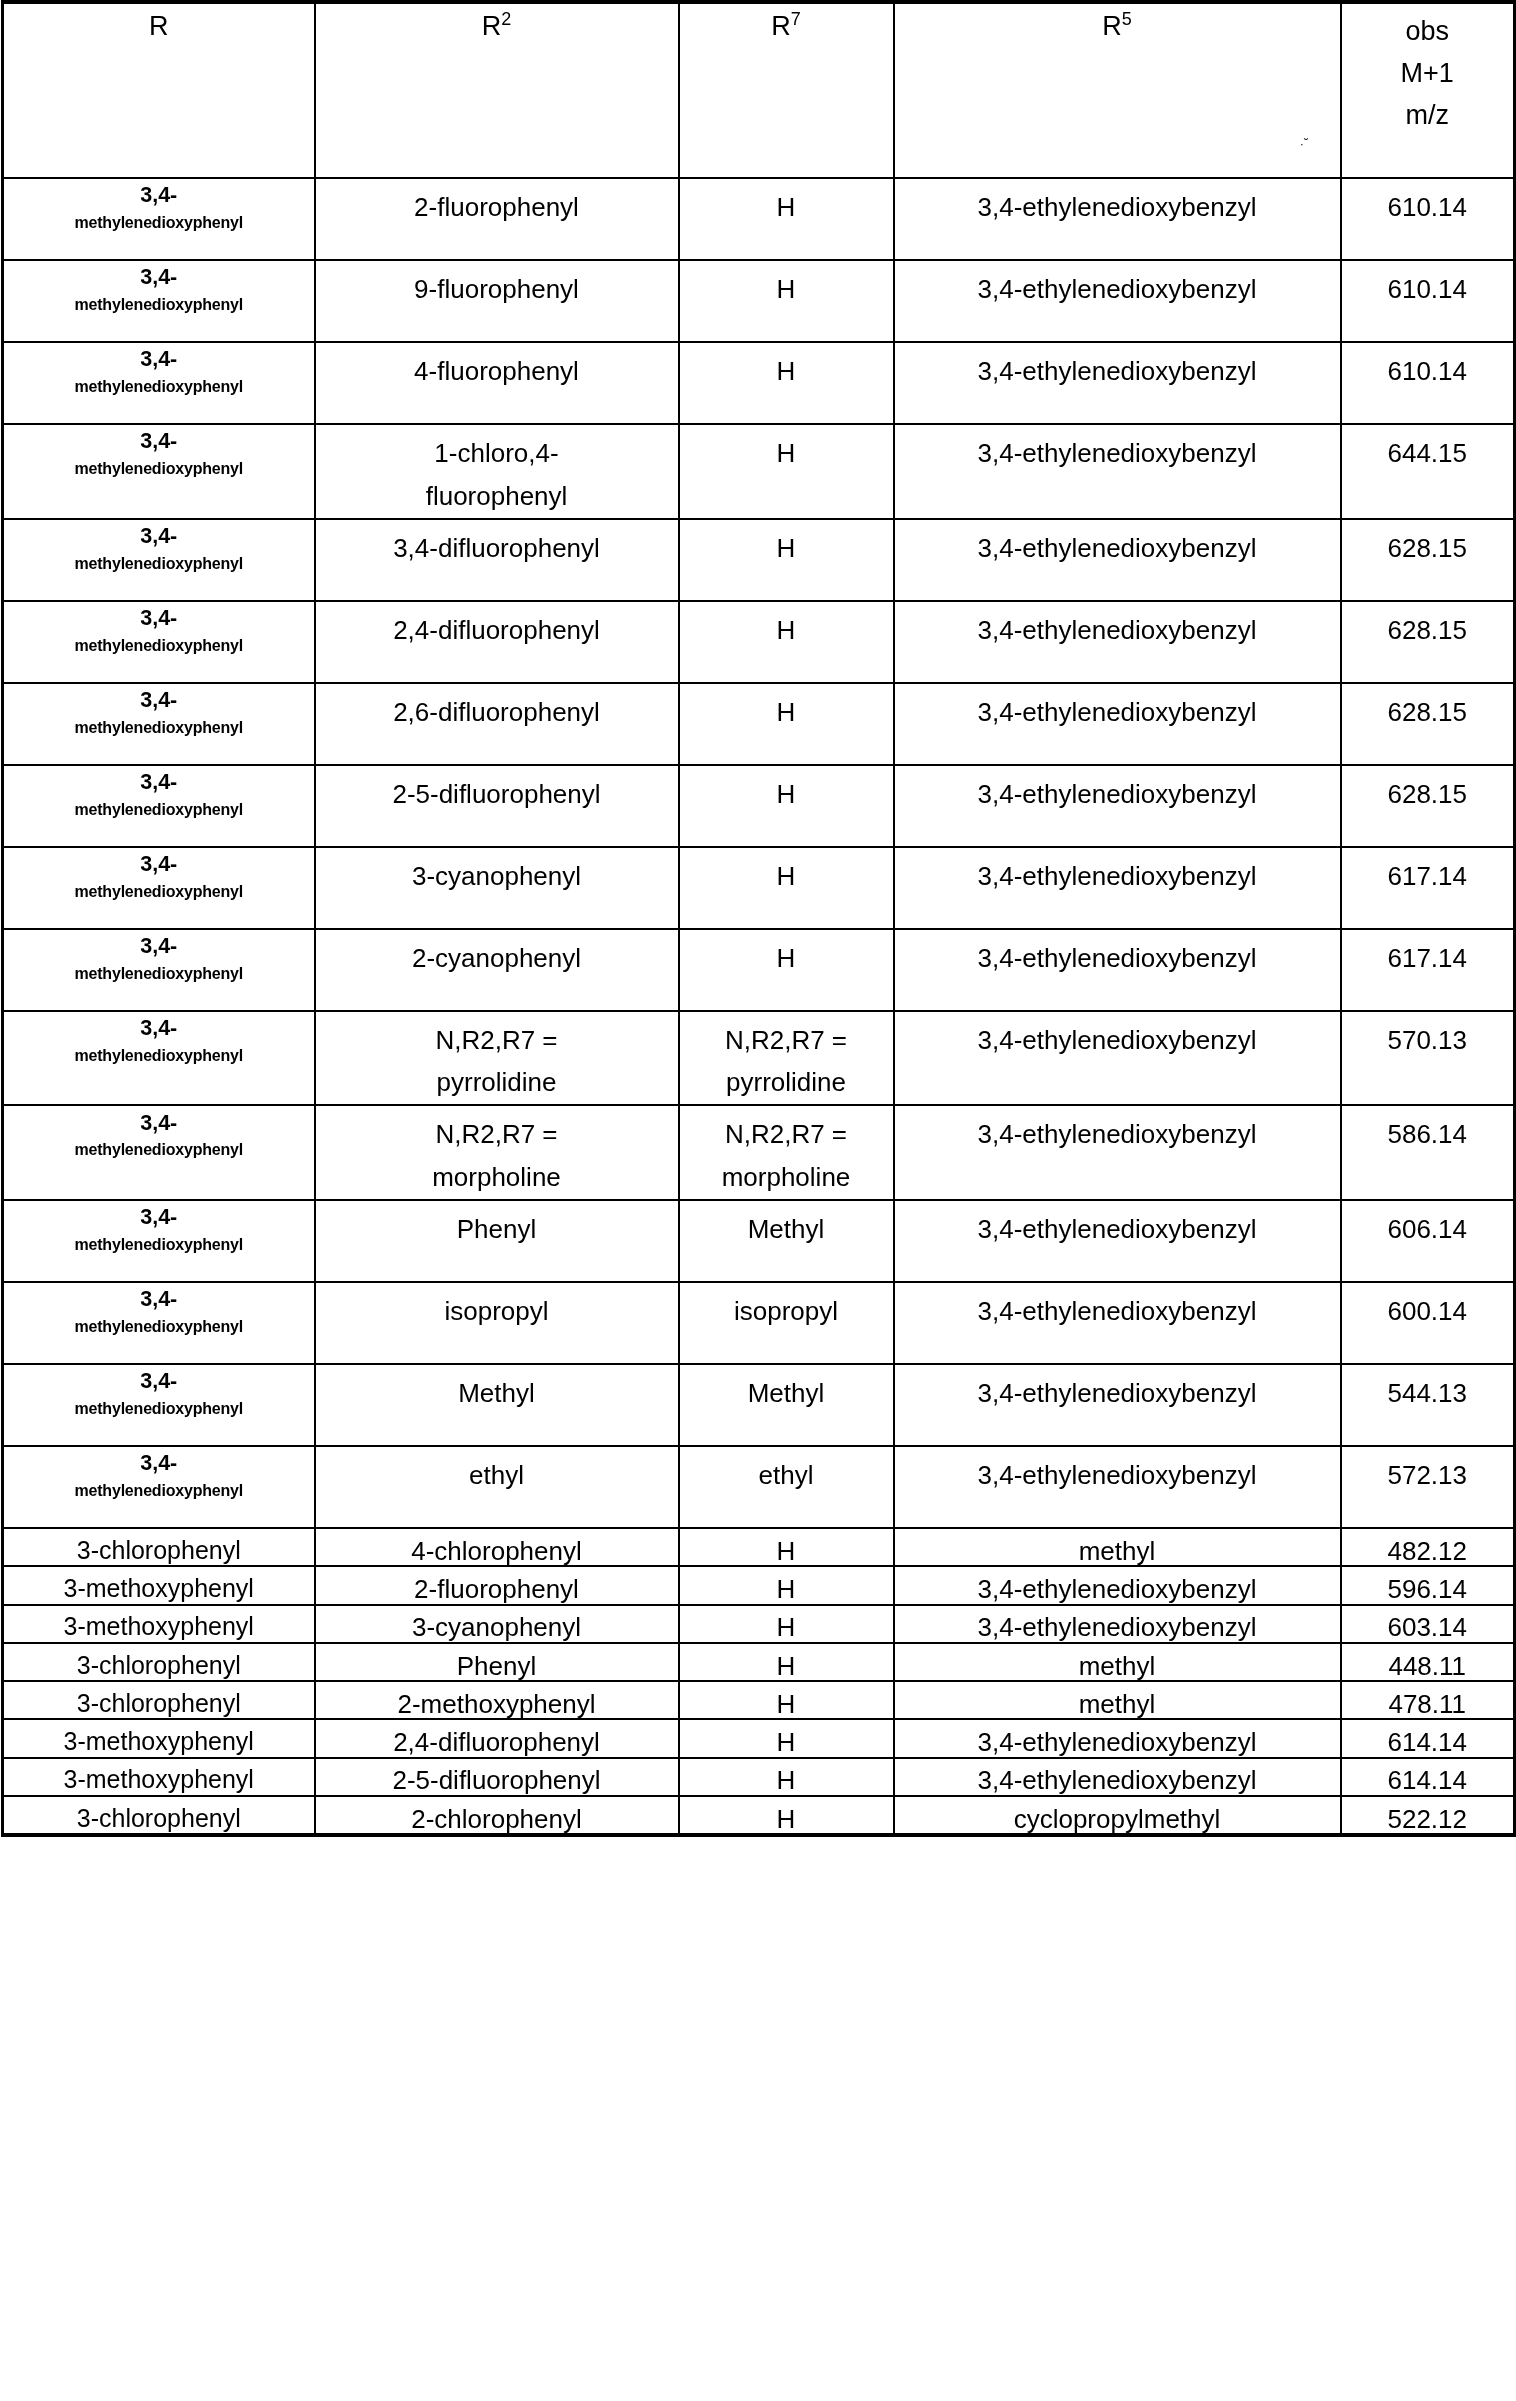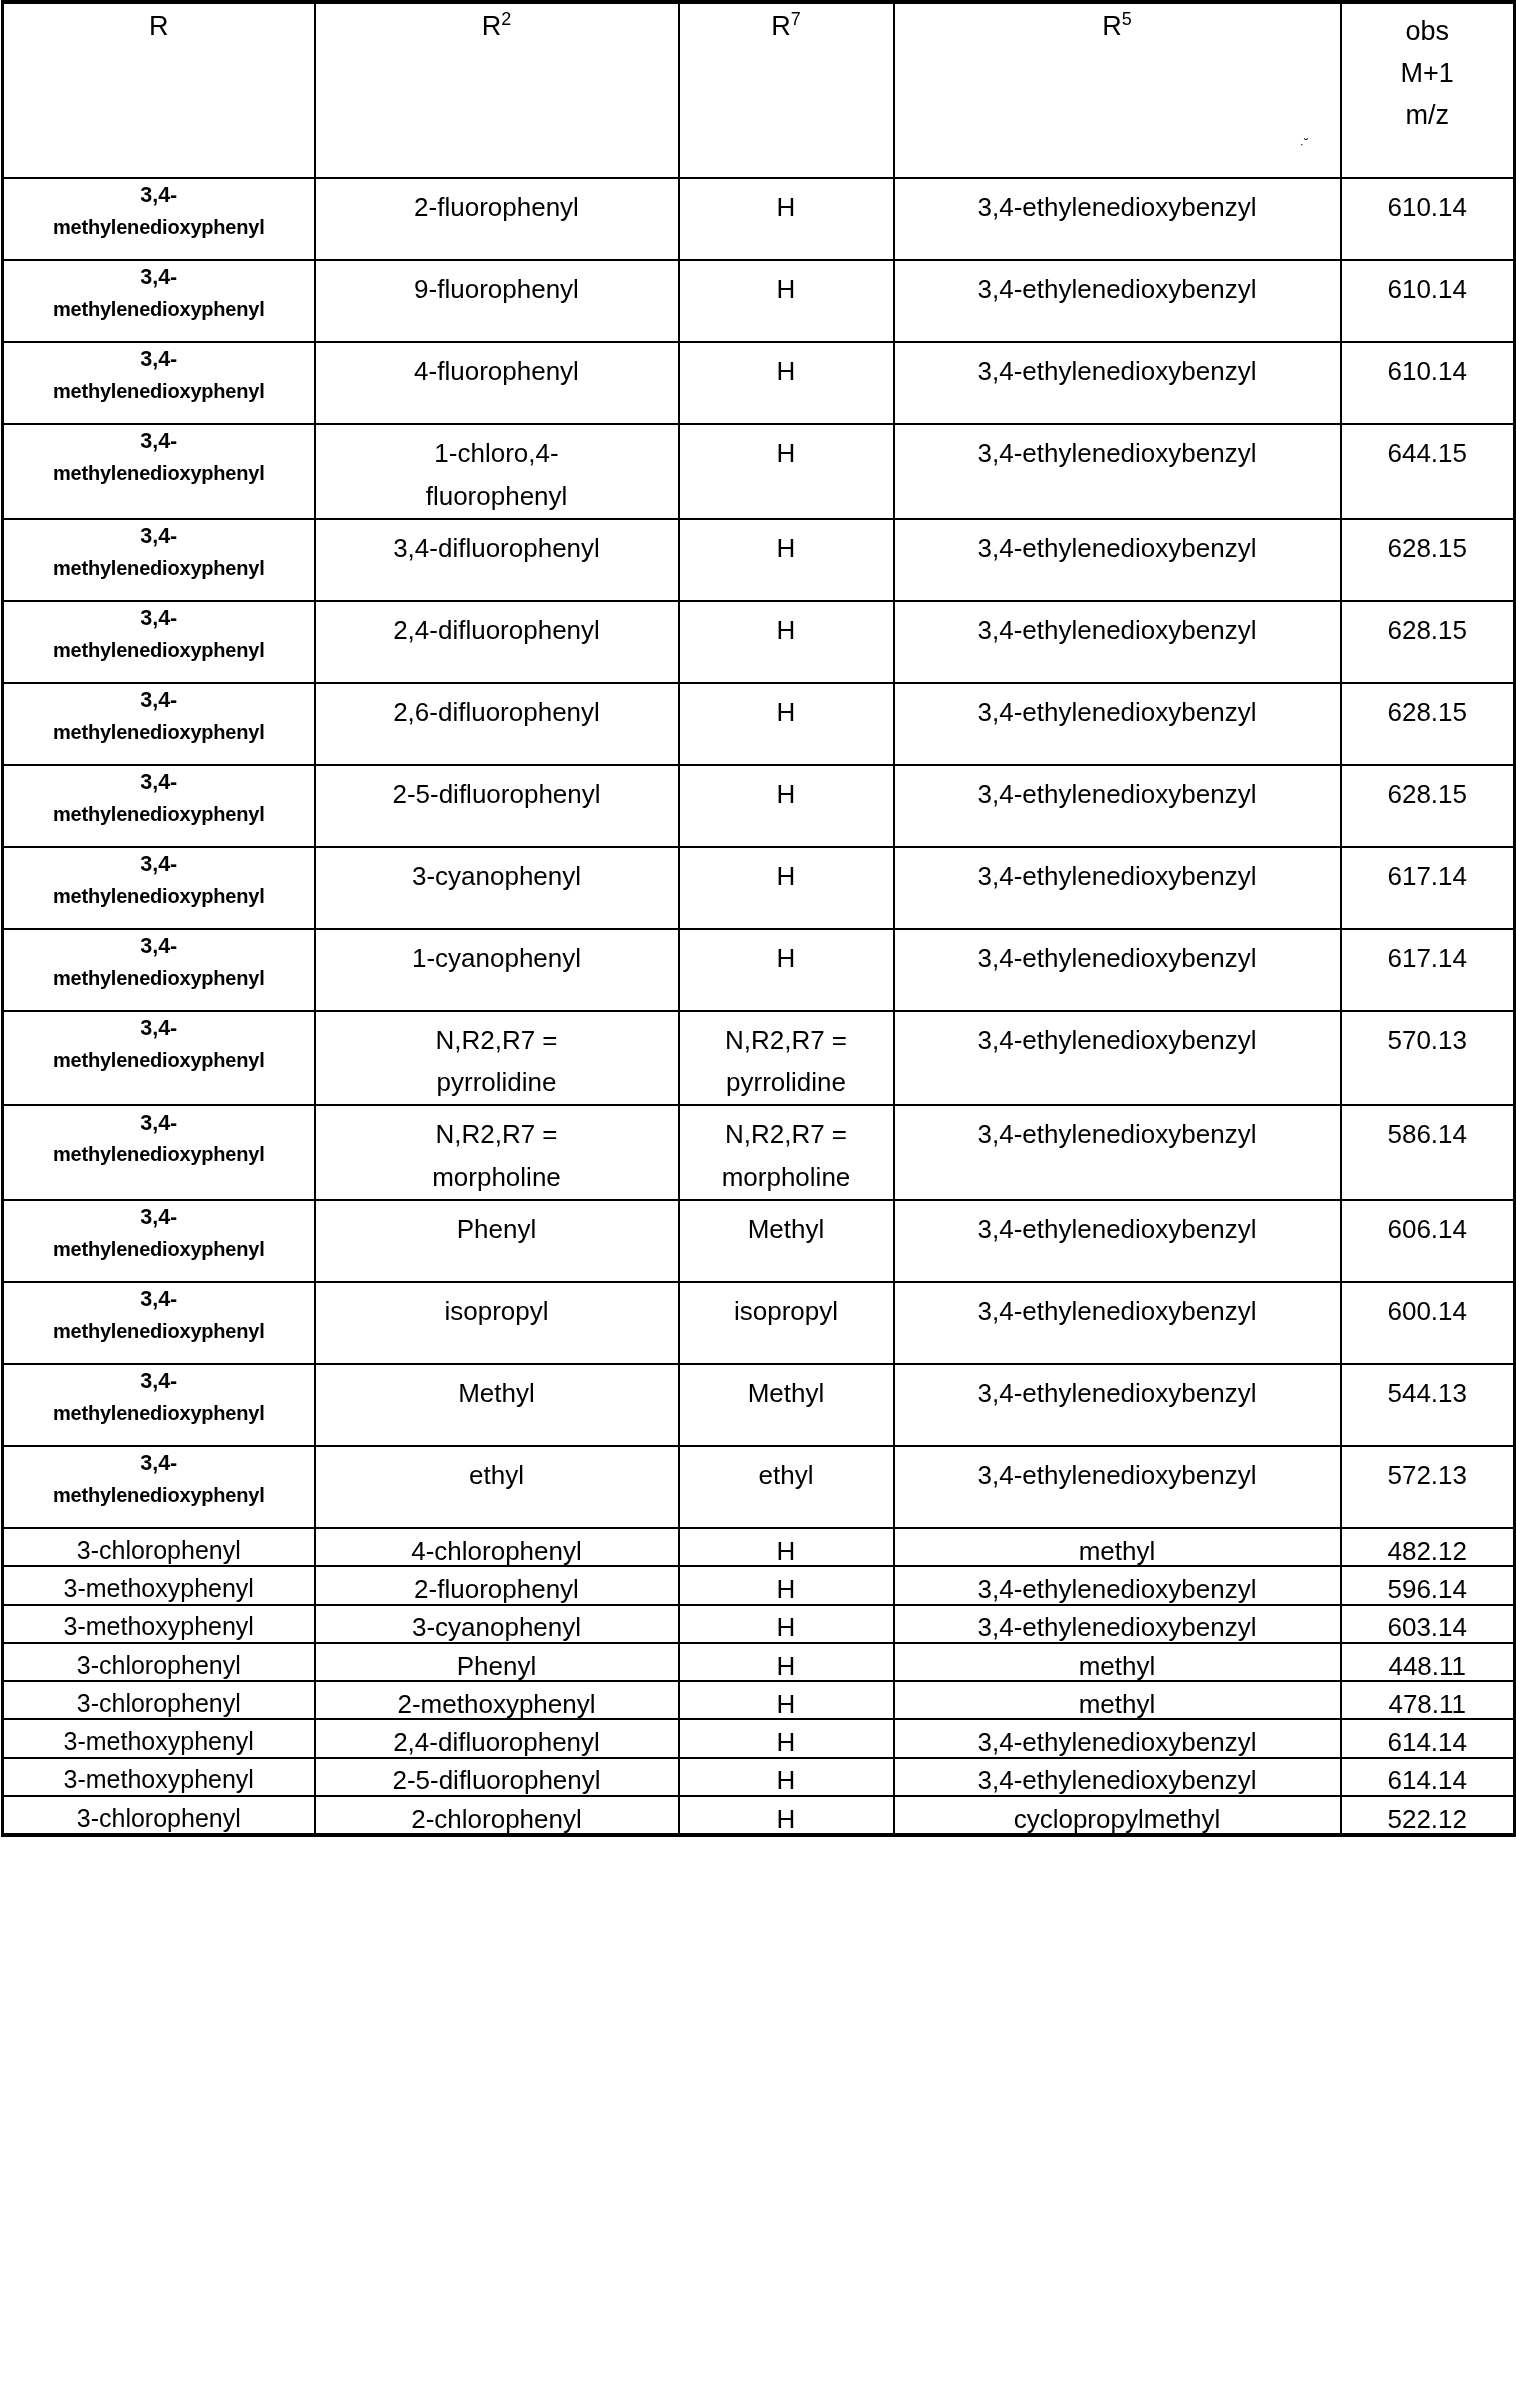--- a/index.html
+++ b/index.html
@@ -73,21 +73,21 @@
     padding-top: 4.3px;
     font-weight: bold;
   }
   tr.tall td.col-r .r-top {
     display: block;
     font-size: 21.5px;
     line-height: 1.15;
   }
   tr.tall td.col-r .r-bot {
     display: block;
-    font-size: 20px;
+    font-size: 16px;
     line-height: 1.9;
     letter-spacing: -0.2px;
   }
   tr.tall td.col-r2,
   tr.tall td.col-r7,
   tr.tall td.col-r5,
   tr.tall td.col-mz {
     padding-top: 6.9px;
     line-height: 1.65;
   }
@@ -240,21 +240,21 @@
           <td class="col-r2">3-cyanophenyl</td>
           <td class="col-r7">H</td>
           <td class="col-r5">3,4-ethylenedioxybenzyl</td>
           <td class="col-mz">617.14</td>
         </tr>
         <tr class="tall">
           <td class="col-r">
             <span class="r-top">3,4-</span>
             <span class="r-bot">methylenedioxyphenyl</span>
           </td>
-          <td class="col-r2">1-cyanophenyl</td>
+          <td class="col-r2">2-cyanophenyl</td>
           <td class="col-r7">H</td>
           <td class="col-r5">3,4-ethylenedioxybenzyl</td>
           <td class="col-mz">617.14</td>
         </tr>
         <tr class="tall">
           <td class="col-r">
             <span class="r-top">3,4-</span>
             <span class="r-bot">methylenedioxyphenyl</span>
           </td>
           <td class="col-r2">

